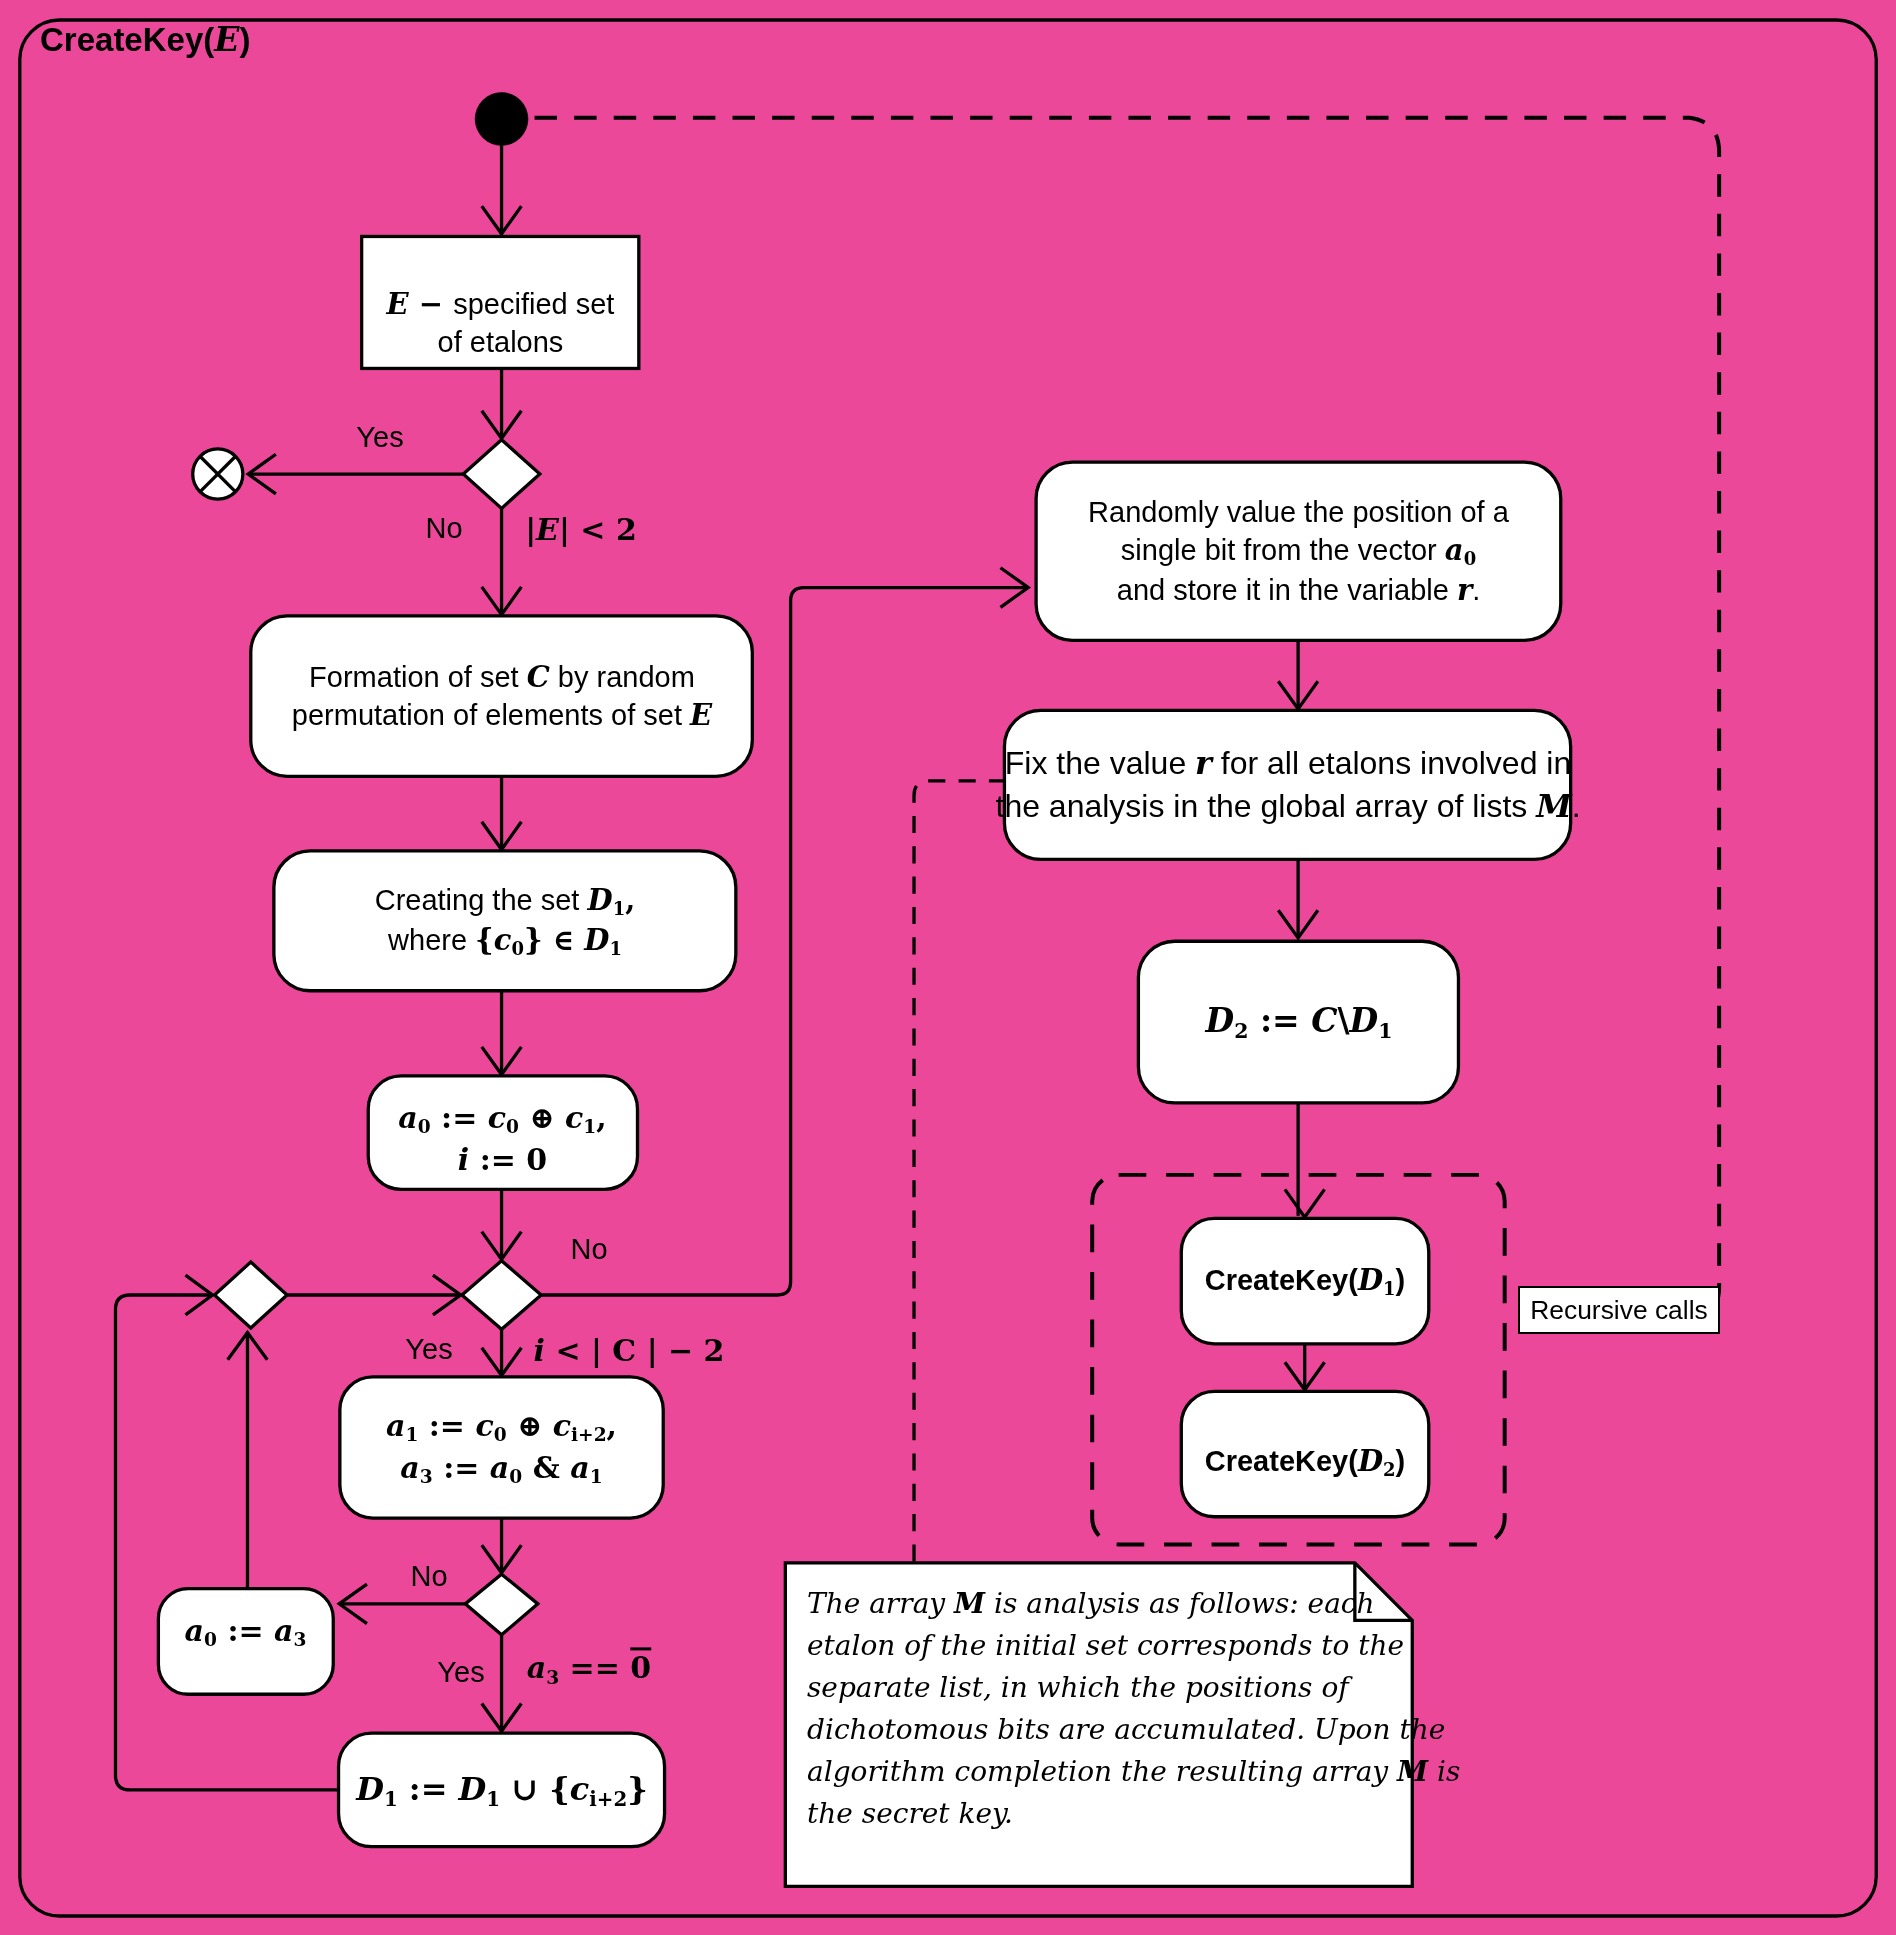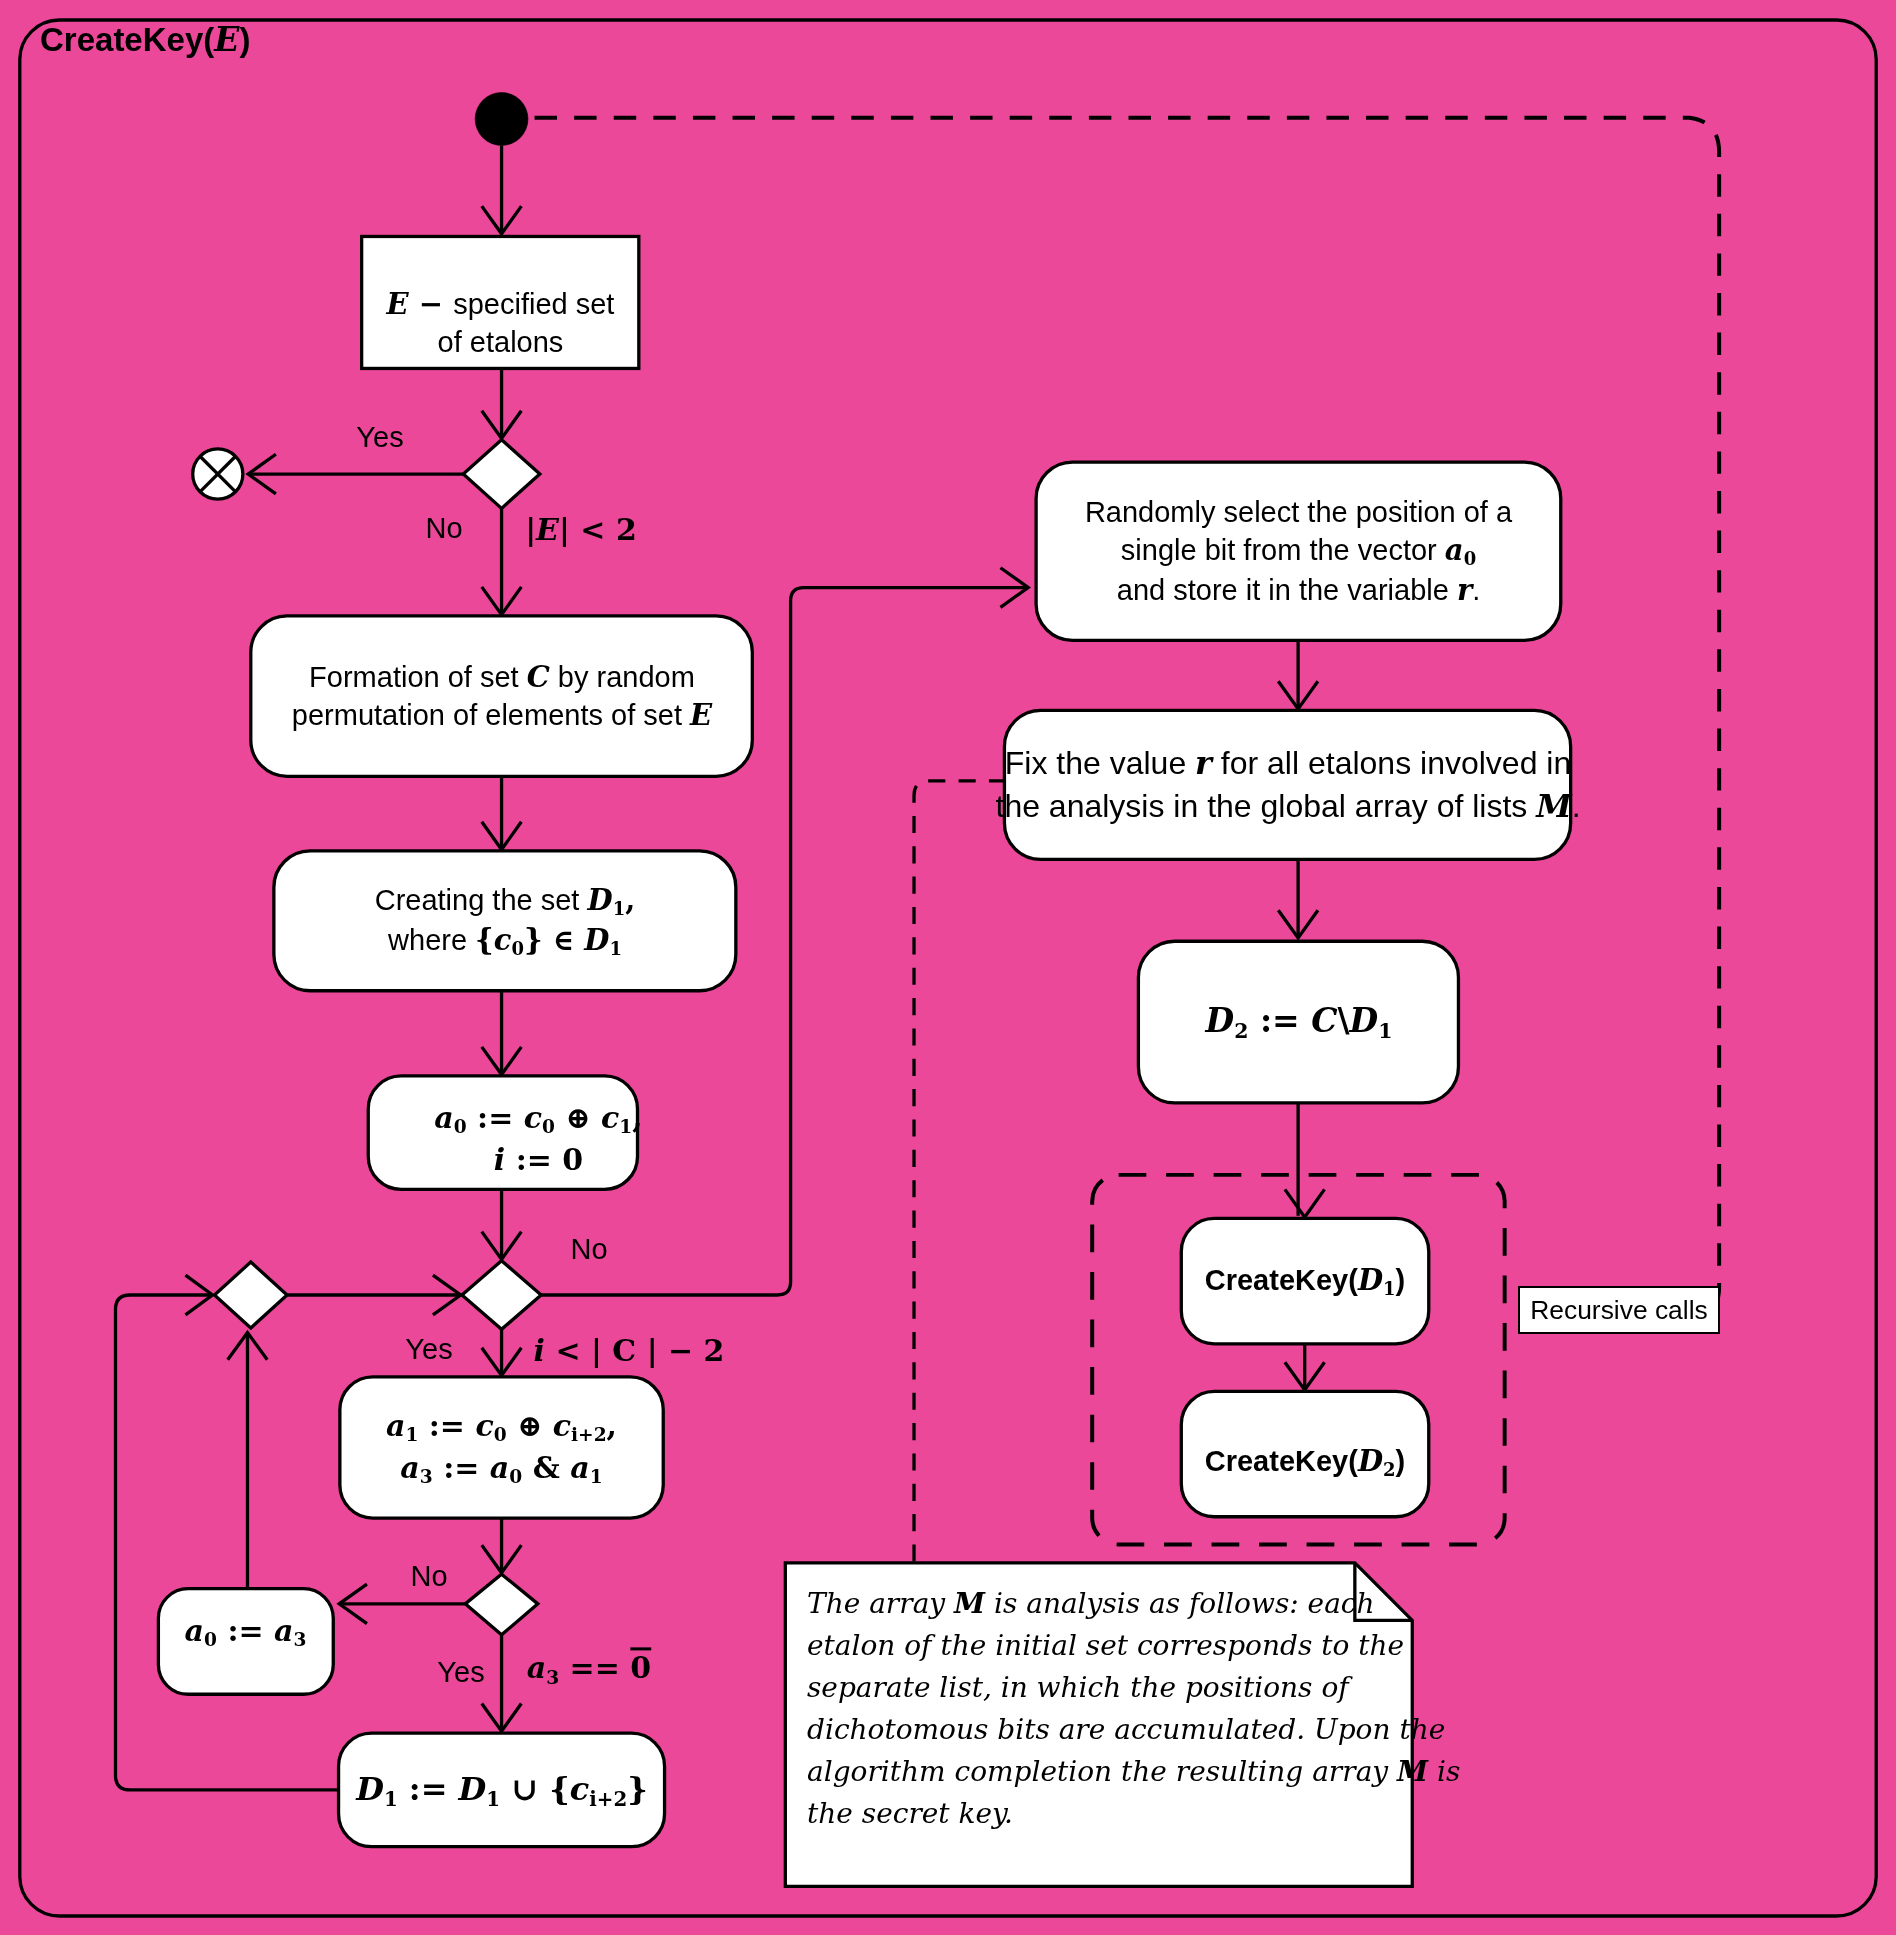--- a/index.html
+++ b/index.html
@@ -118,36 +118,36 @@
       <div class="ln"><span class="k-t">of etalons</span></div>
     </div>
   <div class="node" style="left:251px;top:616px;width:502px;height:160px;">
       <div class="ln"><span class="k-t">Formation of set </span><span class="k-m">C</span><span class="k-t"> by random</span></div>
       <div class="ln"><span class="k-t">permutation of elements of set </span><span class="k-m">E</span></div>
     </div>
   <div class="node" style="left:274px;top:851px;width:462px;height:140px;">
       <div class="ln"><span class="k-t">Creating the set </span><span class="k-m">D</span><span class="k-s">1</span><span class="k-p">,</span></div>
       <div class="ln"><span class="k-t">where </span><span class="k-p">{</span><span class="k-m">c</span><span class="k-s">0</span><span class="k-p">} ∈ </span><span class="k-m">D</span><span class="k-s">1</span></div>
     </div>
-  <div class="node mathnode" style="left:368px;top:1076px;width:269px;height:126px;font-size:30px;padding-left:36px;">
+  <div class="node mathnode" style="left:368px;top:1076px;width:269px;height:126px;font-size:30px;">
       <div class="ln"><span class="k-m">a</span><span class="k-s">0</span><span class="k-p"> := </span><span class="k-m">c</span><span class="k-s">0</span><span class="k-p"> ⊕ </span><span class="k-m">c</span><span class="k-s">1</span><span class="k-p">,</span></div>
       <div class="ln"><span class="k-m">i</span><span class="k-p"> := 0</span></div>
     </div>
   <div class="node mathnode" style="left:340px;top:1377px;width:323px;height:141px;font-size:30px;">
       <div class="ln"><span class="k-m">a</span><span class="k-s">1</span><span class="k-p"> := </span><span class="k-m">c</span><span class="k-s">0</span><span class="k-p"> ⊕ </span><span class="k-m">c</span><span class="k-s">i+2</span><span class="k-p">,</span></div>
       <div class="ln"><span class="k-m">a</span><span class="k-s">3</span><span class="k-p"> := </span><span class="k-m">a</span><span class="k-s">0</span><span class="k-p"> &amp; </span><span class="k-m">a</span><span class="k-s">1</span></div>
     </div>
   <div class="node mathnode" style="left:158px;top:1579px;width:175px;height:106px;font-size:30px;">
       <div class="ln"><span class="k-m">a</span><span class="k-s">0</span><span class="k-p"> := </span><span class="k-m">a</span><span class="k-s">3</span></div>
     </div>
   <div class="node mathnode" style="left:339px;top:1733px;width:326px;height:114px;font-size:32px;">
       <div class="ln"><span class="k-m">D</span><span class="k-s">1</span><span class="k-p"> := </span><span class="k-m">D</span><span class="k-s">1</span><span class="k-p"> ∪ {</span><span class="k-m">c</span><span class="k-s">i+2</span><span class="k-p">}</span></div>
     </div>
   <div class="node" style="left:1036px;top:462px;width:525px;height:178px;">
-      <div class="ln"><span class="k-t">Randomly select the position of a</span></div>
+      <div class="ln"><span class="k-t">Randomly value the position of a</span></div>
       <div class="ln"><span class="k-t">single bit from the vector </span><span class="k-m">a</span><span class="k-s">0</span></div>
       <div class="ln"><span class="k-t">and store it in the variable </span><span class="k-m">r</span><span class="k-t">.</span></div>
     </div>
   <div class="node" style="left:1005px;top:710px;width:566px;height:149px;font-size:32px;">
       <div class="ln"><span class="k-t">Fix the value </span><span class="k-m">r</span><span class="k-t"> for all etalons involved in</span></div>
       <div class="ln"><span class="k-t">the analysis in the global array of lists </span><span class="k-m">M</span><span class="k-t">.</span></div>
     </div>
   <div class="node mathnode" style="left:1139px;top:941px;width:320px;height:162px;font-size:33px;">
       <div class="ln"><span class="k-m">D</span><span class="k-s">2</span><span class="k-p"> := </span><span class="k-m">C</span><span class="k-p">\</span><span class="k-m">D</span><span class="k-s">1</span></div>
     </div>

